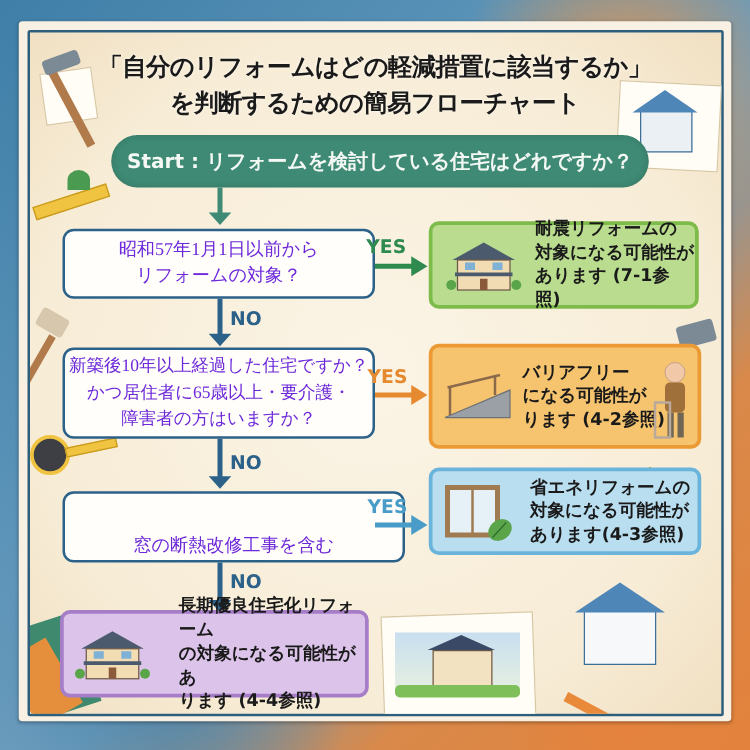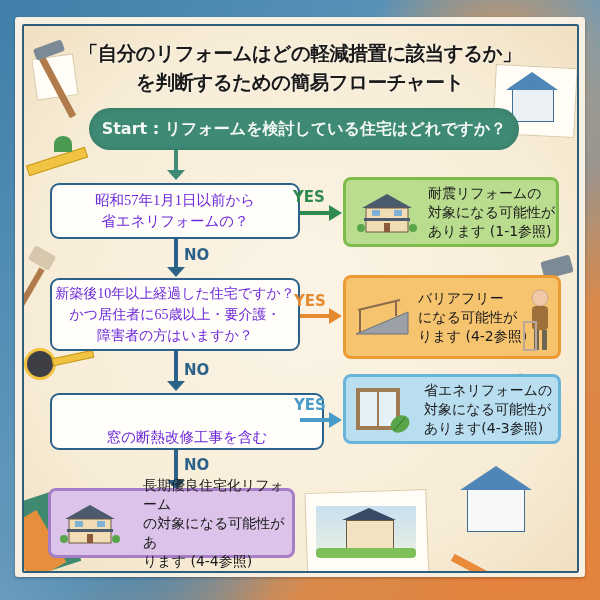--- a/index.html
+++ b/index.html
@@ -51,21 +51,21 @@
     text-align:center; color:#6d28d9; font-size:14.5px; display:flex; align-items:center; justify-content:center;
     box-sizing:border-box;
     font-family:Liberation Serif, serif;
   }
   .qbox span { display:block; line-height:21px; }
 
   .rbox {
     position:absolute; border-radius:8px; box-sizing:border-box; display:flex; align-items:center;
     color:#1a1a1a; font-size:14px; font-weight:500;
   }
-  .rbox .txt { line-height:19px; }
+  .rbox .txt { line-height:19px;font-weight:bold; }
   .rbox.green { background:#b9dc8e; border:3px solid #7dbb4a; }
   .rbox.orange { background:#f6c46f; border:3px solid #eb9a34; }
   .rbox.blue { background:#b9def0; border:3px solid #6ab4dc; }
   .rbox.purple { background:#dcc3ea; border:3px solid #a67ec8; }
 
   .vline { position:absolute; width:4px; }
   .hline { position:absolute; height:4px; }
   .arrow-down { position:absolute; width:0; height:0; border-left:9px solid transparent; border-right:9px solid transparent; }
   .arrow-right { position:absolute; width:0; height:0; border-top:8px solid transparent; border-bottom:8px solid transparent; }
 
@@ -123,21 +123,21 @@
 </div>
 
 <div class="start-pill">Start : リフォームを検討している住宅はどれですか？</div>
 
 <div class="vline" style="left:174px;top:150px;height:22px;background:#3e8a74;"></div>
 <div class="arrow-down" style="left:167px;top:170px;border-top:10px solid #3e8a74;"></div>
 
 <div class="qbox" style="left:50px;top:183px;width:250px;height:56px;">
   <div>
     <span>昭和57年1月1日以前から</span>
-    <span>省エネリフォームの？</span>
+    <span>リフォームの対象？</span>
   </div>
 </div>
 
 <div class="label" style="left:293px;top:188px;color:#2e8a4e;">YES</div>
 <div class="hline" style="left:300px;top:211px;width:30px;background:#2e8a4e;"></div>
 <div class="arrow-right" style="left:329px;top:205px;border-left:13px solid #2e8a4e;"></div>
 
 <div class="rbox green" style="left:343px;top:177px;width:216px;height:70px;">
   <div class="icon" style="left:10px;top:10px;width:62px;height:46px;">
     <svg width="62" height="46" viewBox="0 0 62 46">
@@ -147,21 +147,21 @@
       <rect x="16" y="20" width="8" height="6" fill="#7fb0d6"></rect>
       <rect x="38" y="20" width="8" height="6" fill="#7fb0d6"></rect>
       <rect x="28" y="33" width="6" height="9" fill="#8a5a3a"></rect>
       <circle cx="5" cy="38" r="4" fill="#5aa54a"></circle>
       <circle cx="57" cy="38" r="4" fill="#5aa54a"></circle>
     </svg>
   </div>
   <div class="txt" style="margin-left:82px;">
     <div>耐震リフォームの</div>
     <div>対象になる可能性が</div>
-    <div>あります (1-1参照)</div>
+    <div>あります (7-1参照)</div>
   </div>
 </div>
 
 <div class="vline" style="left:174px;top:239px;height:30px;background:#2c6289;"></div>
 <div class="arrow-down" style="left:167px;top:267px;border-top:10px solid #2c6289;"></div>
 <div class="label" style="left:184px;top:246px;color:#2c6289;">NO</div>
 
 <div class="qbox" style="left:50px;top:278px;width:250px;height:73px;">
   <div style="font-size:14px;">
     <span>新築後10年以上経過した住宅ですか？</span>

